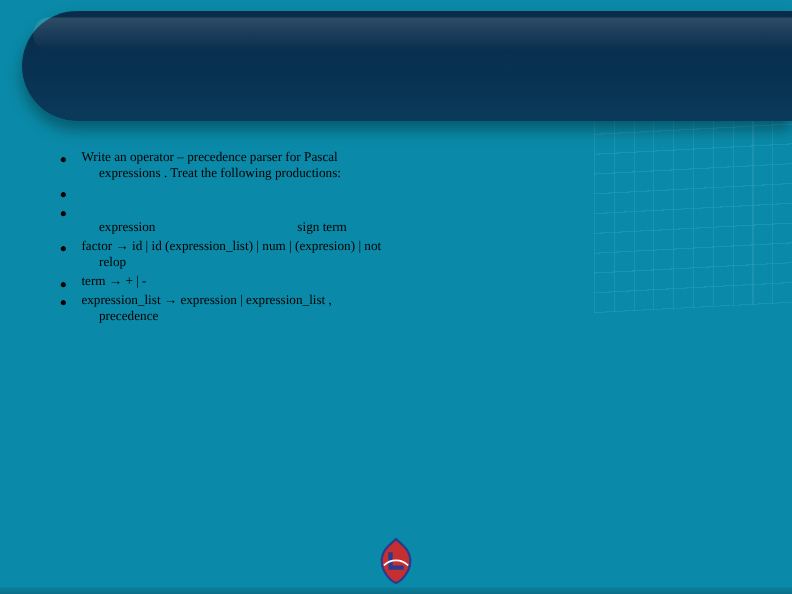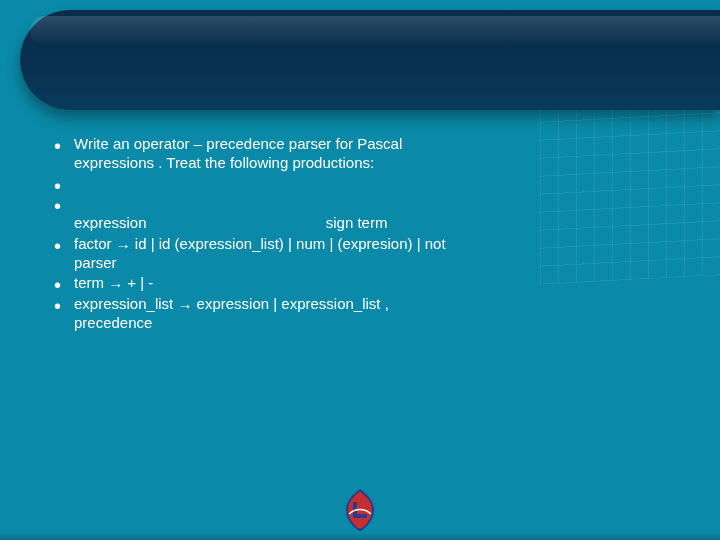--- a/index.html
+++ b/index.html
@@ -40,42 +40,44 @@
     position: absolute;
     top: 6px; left: 10px; right: 0; height: 30px;
     background: linear-gradient(180deg, rgba(255,255,255,0.15), rgba(255,255,255,0));
     border-radius: 40px 0 0 40px;
   }
   .content {
     position: absolute;
     top: 135px;
     left: 50px;
     right: 50px;
-    color: #ffffff;
-    font-size: 15px;
+    color: #000000;
+    font-size: 12px;
     line-height: 1.25;
+    font-family: Liberation Serif, serif;
   }
   .bullet-list {
     list-style: none;
   }
   .bullet-item {
     position: relative;
     padding-left: 24px;
     margin-bottom: 2px;
   }
   .bullet-item::before {
     content: "•";
     position: absolute;
     left: 4px;
     top: 0;
     font-size: 20px;
     line-height: 1.1;
   }
   .line2 {
     white-space: pre;
+    margin-left: 16px;
   }
   .logo {
     position: absolute;
     bottom: 8px;
     left: 50%;
     transform: translateX(-50%);
     width: 42px;
     height: 44px;
   }
   .bottom-bar {
@@ -99,21 +101,21 @@
     </li>
     <li class="bullet-item">
       <br>
     </li>
     <li class="bullet-item">
       <br>
       <span class="line2">expression                                           sign term</span>
     </li>
     <li class="bullet-item">
       <span>factor → id | id (expression_list) | num | (expresion) | not</span><br>
-      <span class="line2">parser</span>
+      <span class="line2">relop</span>
     </li>
     <li class="bullet-item">
       <span>term → + | -</span>
     </li>
     <li class="bullet-item">
       <span>expression_list → expression | expression_list ,</span><br>
       <span class="line2">precedence</span>
     </li>
   </ul>
 </div>

